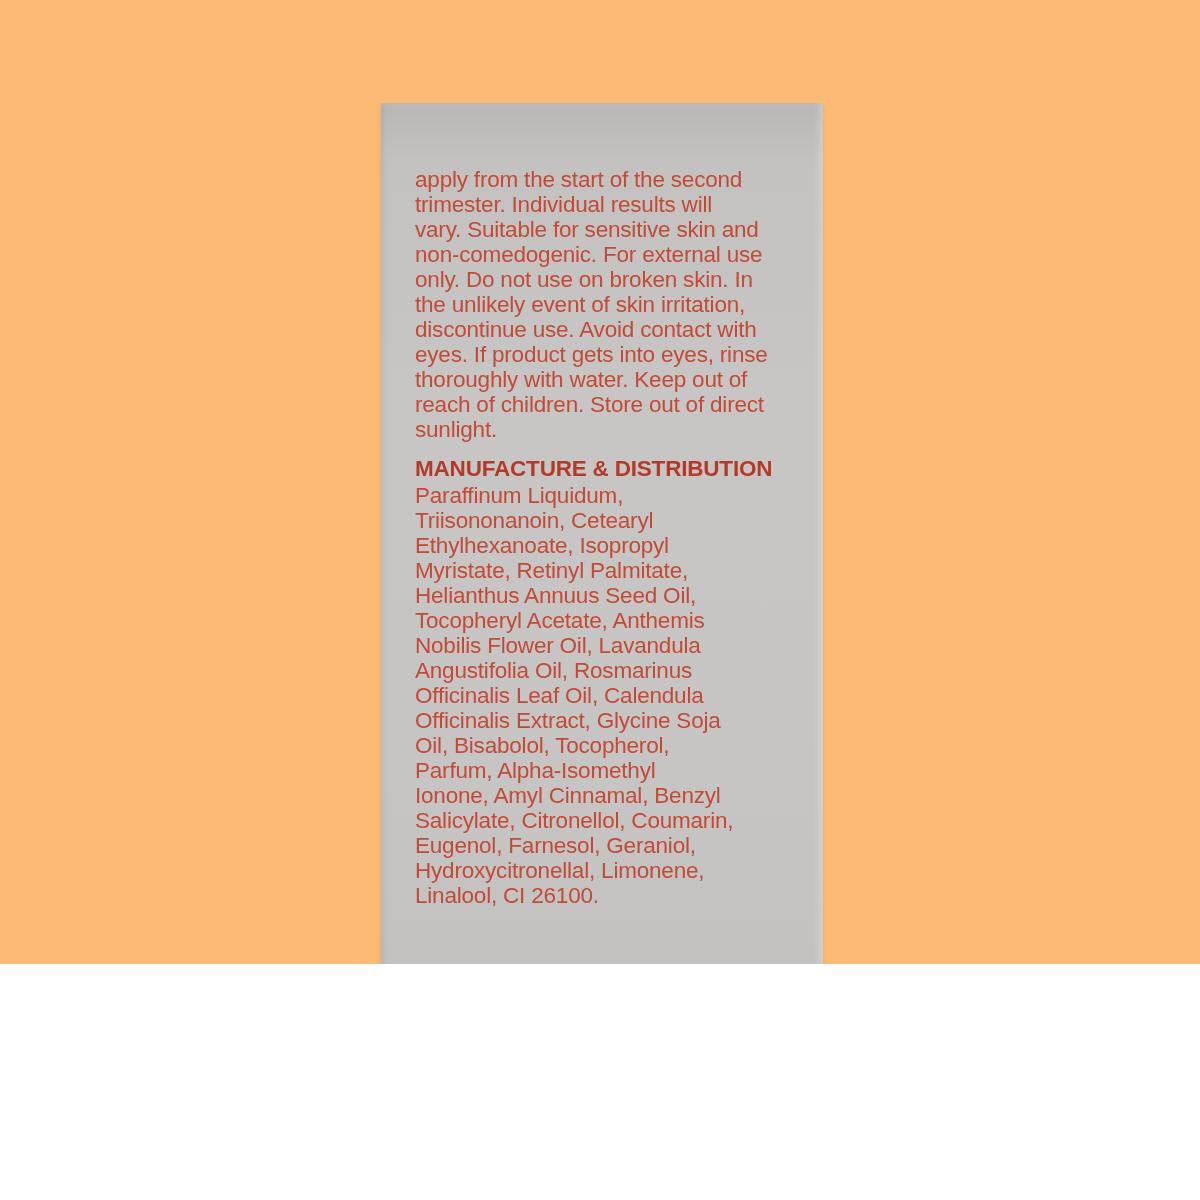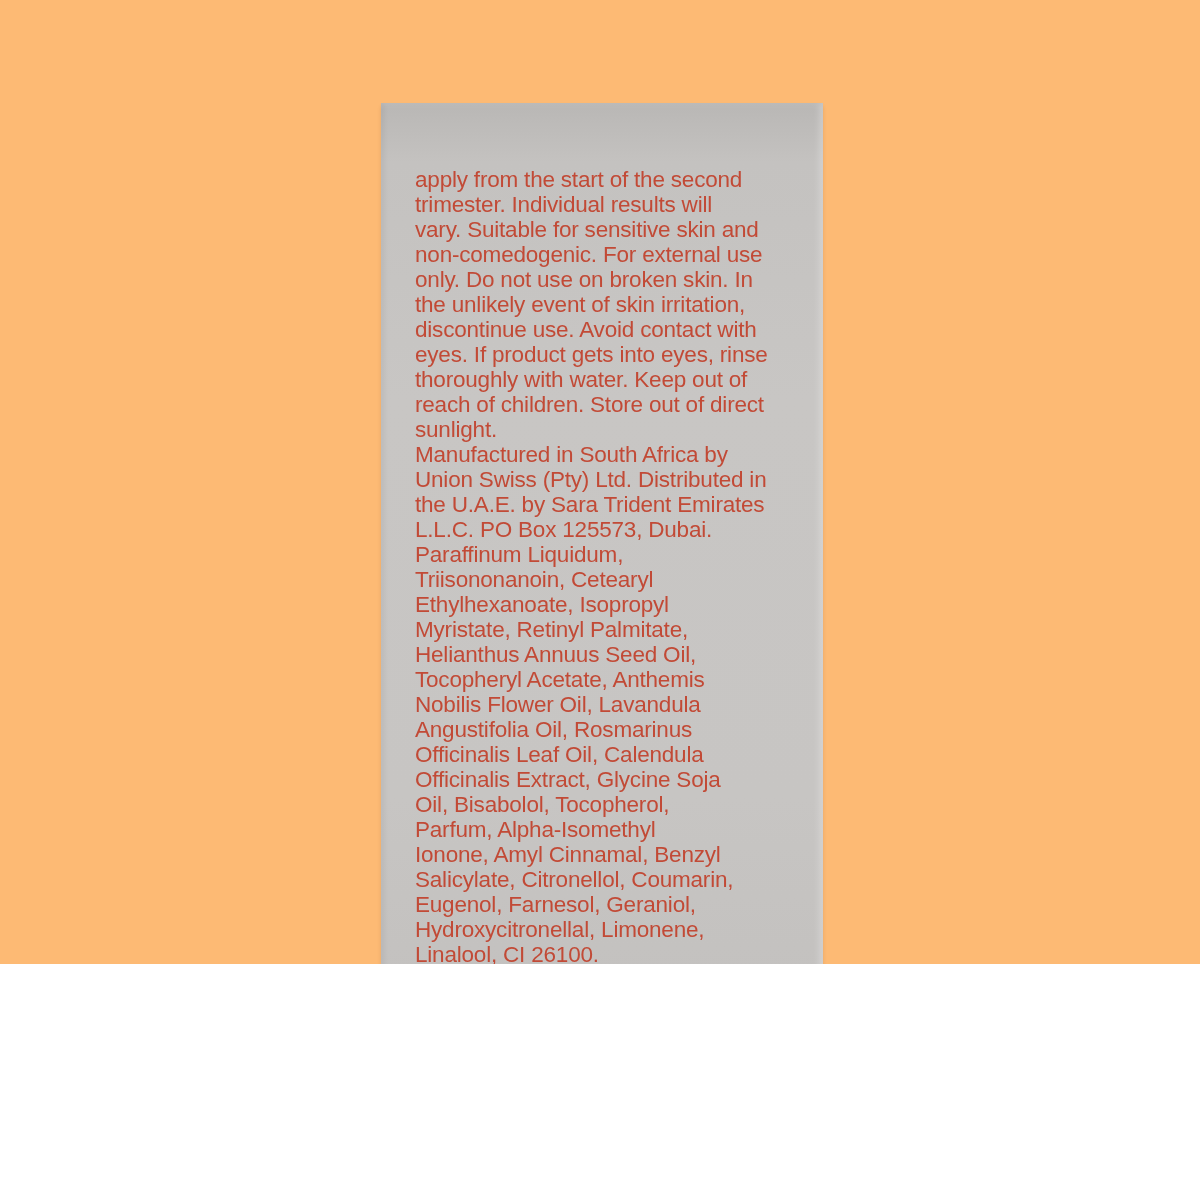--- a/index.html
+++ b/index.html
@@ -73,25 +73,22 @@
 vary. Suitable for sensitive skin and
 non-comedogenic. For external use
 only. Do not use on broken skin. In
 the unlikely event of skin irritation,
 discontinue use. Avoid contact with
 eyes. If product gets into eyes, rinse
 thoroughly with water. Keep out of
 reach of children. Store out of direct
 sunlight.</p>
 
+      <h2 class="heading">MANUFACTURE &amp; DISTRIBUTION</h2>
 
-      <p class="para">Manufactured in South Africa by
-Union Swiss (Pty) Ltd. Distributed in
-the U.A.E. by Sara Trident Emirates
-L.L.C. PO Box 125573, Dubai.</p>
 
 
       <p class="para">Paraffinum Liquidum,
 Triisononanoin, Cetearyl
 Ethylhexanoate, Isopropyl
 Myristate, Retinyl Palmitate,
 Helianthus Annuus Seed Oil,
 Tocopheryl Acetate, Anthemis
 Nobilis Flower Oil, Lavandula
 Angustifolia Oil, Rosmarinus

